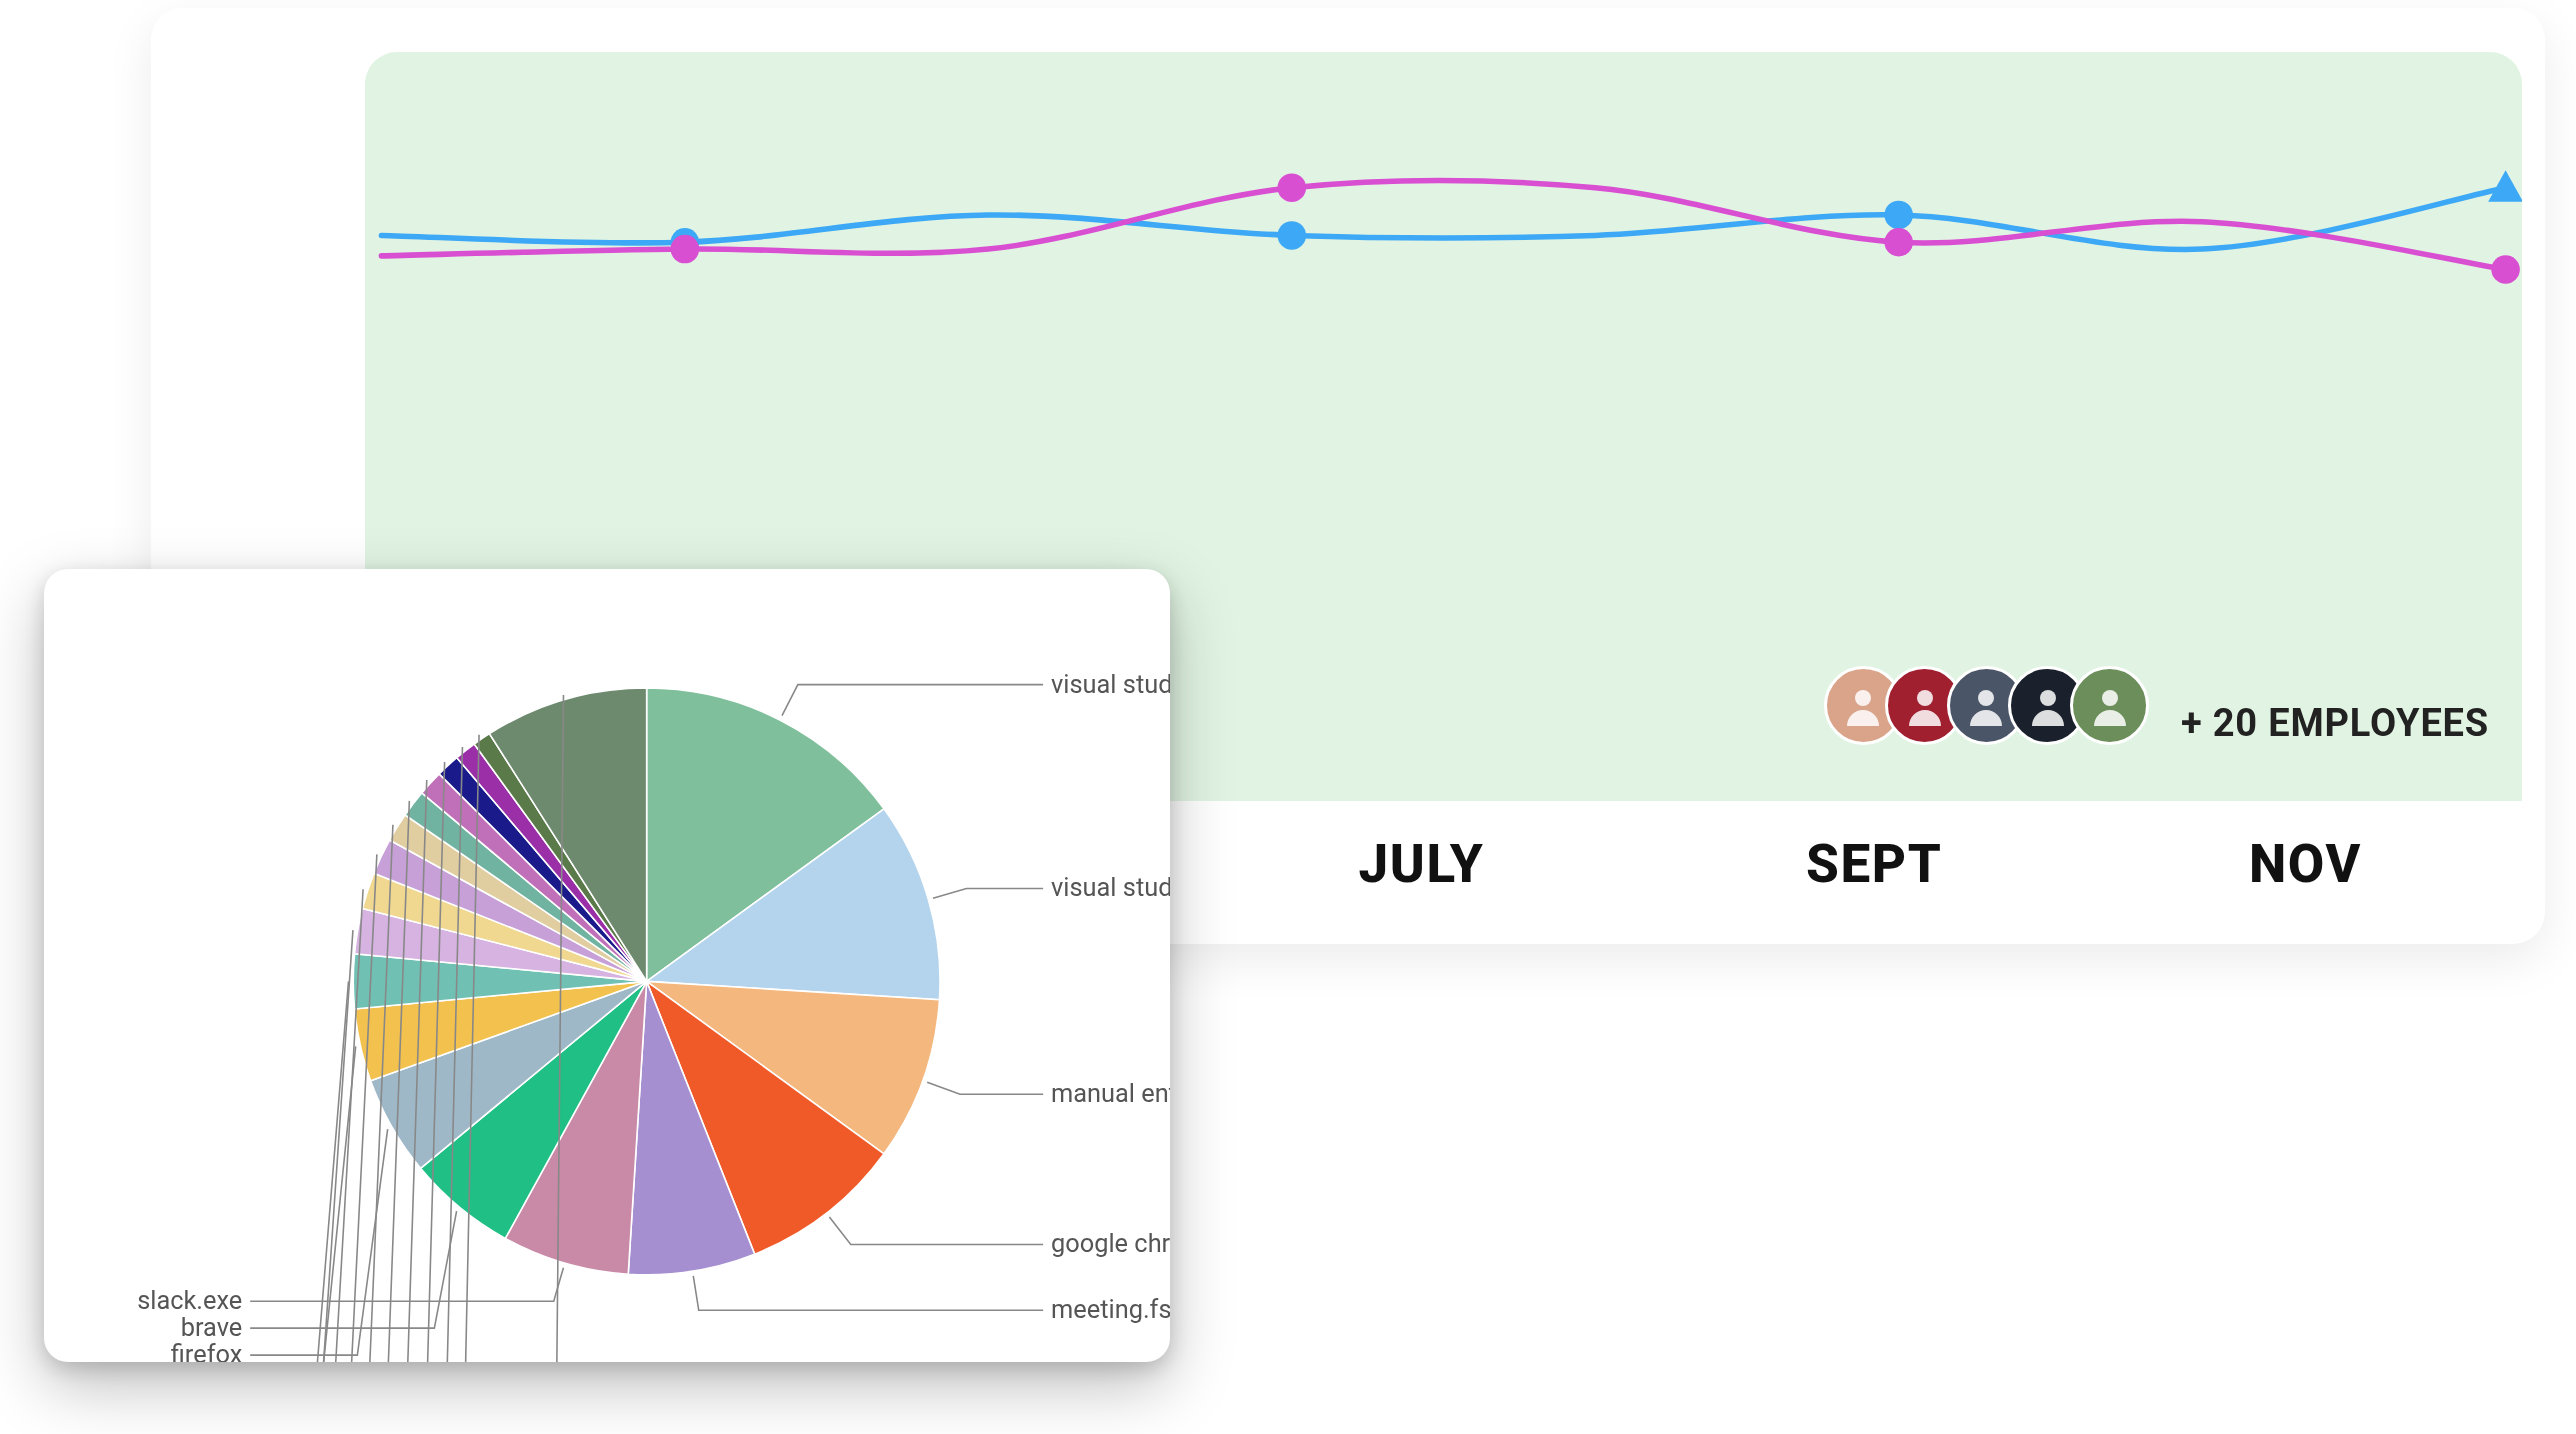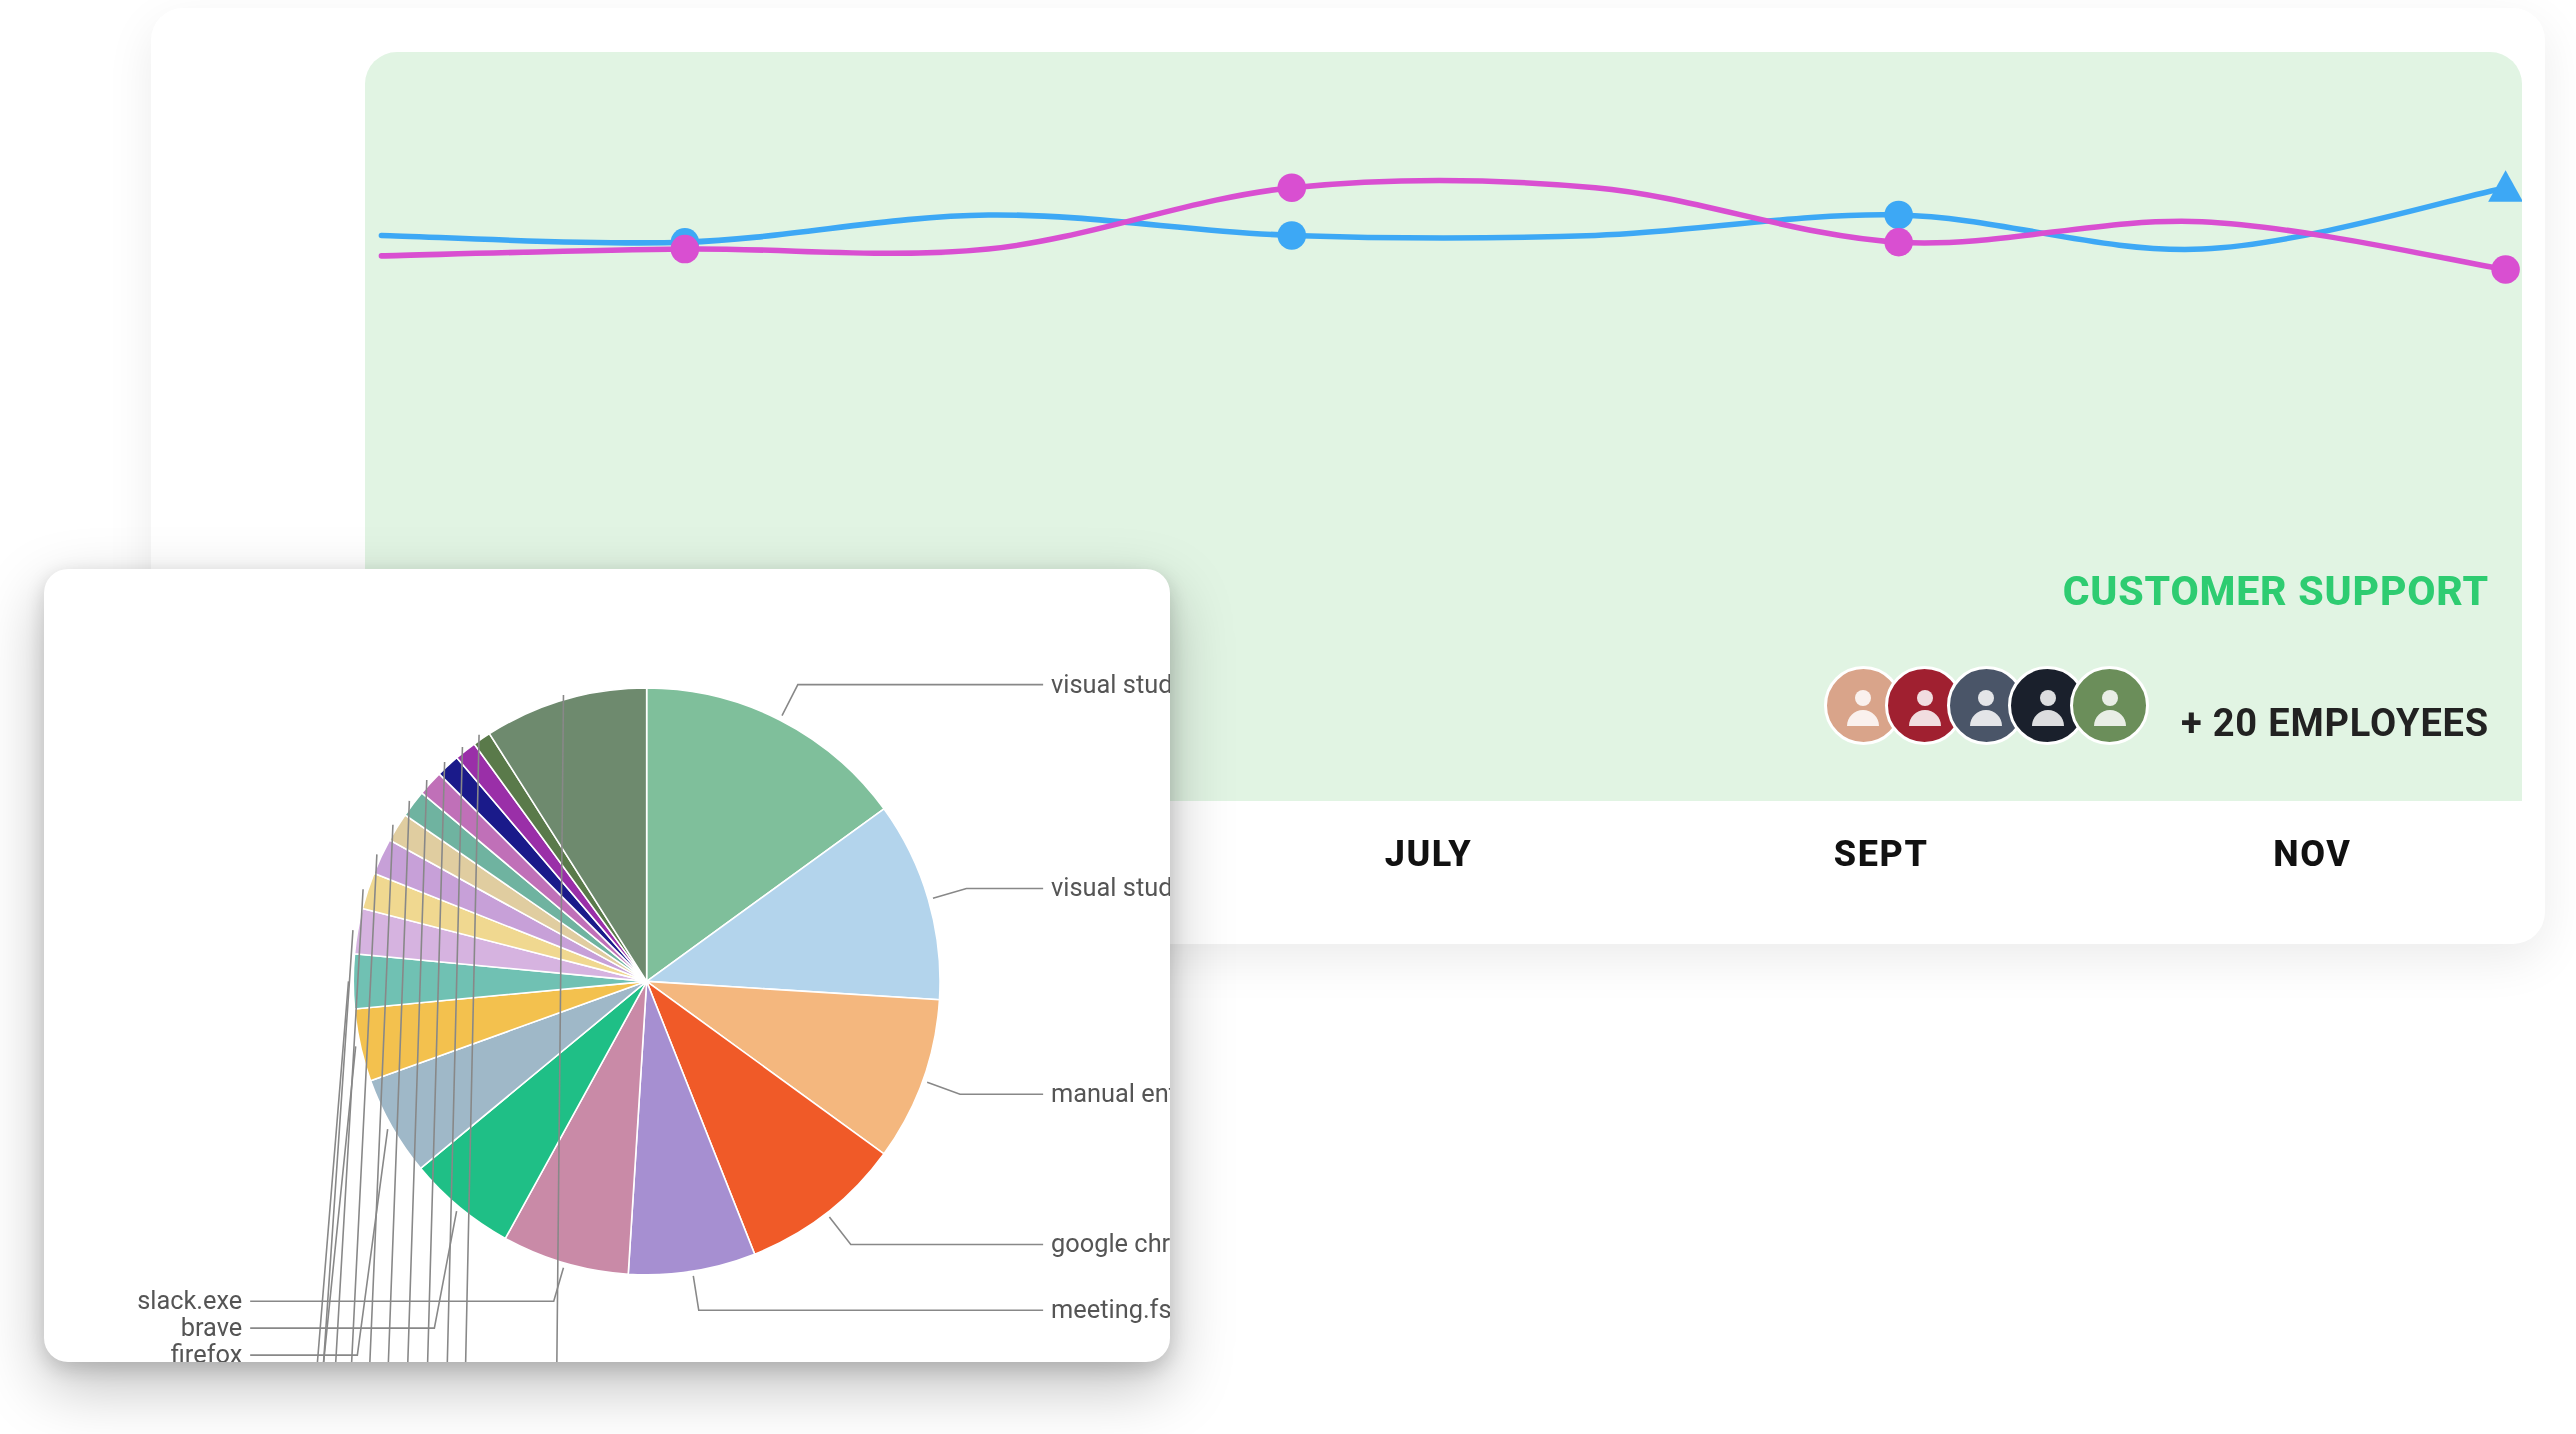--- a/index.html
+++ b/index.html
@@ -104,26 +104,25 @@
   }
   .x-axis {
     position: absolute;
     left: 214px;
     right: 24px;
     top: 825px;
     height: 95px;
   }
   .x-tick {
     position: absolute;
-    font-size: 36px;
+    font-size: 53px;
     font-weight: 800;
     color: #111;
     letter-spacing: 1.6px;
     transform: translateX(-50%);
-    margin-left: 7px;
   }
 
   
   .pie-card {
     position: absolute;
     left: 44px;
     top: 569px;
     width: 1126px;
     height: 793px;
     background: #fff;
@@ -164,21 +163,20 @@
           <circle cx="1168.5714285714284" cy="231.4" r="18" fill="#3da8f5"></circle>
           <circle cx="1934.2857142857142" cy="205.6" r="18" fill="#3da8f5"></circle>
           <path d="M 2700 149.2 L 2722 188.79999999999998 L 2678 188.79999999999998 Z" fill="#3da8f5"></path>
           <path d="M 20 257.2 C 83.8095238095238 255.76666666666665, 275.23809523809524 250.03333333333333, 402.85714285714283 248.6 C 530.4761904761905 247.16666666666666, 658.0952380952381 261.5, 785.7142857142857 248.6 C 913.3333333333333 235.7, 1040.9523809523807 184.1, 1168.5714285714284 171.2 C 1296.1904761904761 158.29999999999998, 1423.8095238095236 159.73333333333332, 1551.4285714285713 171.2 C 1679.047619047619 182.66666666666666, 1806.6666666666665 232.83333333333334, 1934.2857142857142 240 C 2061.904761904762 247.16666666666666, 2189.523809523809 208.46666666666667, 2317.142857142857 214.2 C 2444.7619047619046 219.9333333333333, 2636.190476190476 264.3666666666667, 2700 274.4" fill="none" stroke="#d94fd1" stroke-width="7" stroke-linecap="round"></path>
           <circle cx="402.85714285714283" cy="248.6" r="18" fill="#d94fd1"></circle>
           <circle cx="1168.5714285714284" cy="171.2" r="18" fill="#d94fd1"></circle>
           <circle cx="1934.2857142857142" cy="240" r="18" fill="#d94fd1"></circle>
           <circle cx="2700" cy="274.4" r="18" fill="#d94fd1"></circle>
         </svg>
 
-      <div class="customer-support">CUSTOMER SUPPORT</div>
 
       <div class="avatars-row">
         <div class="avatars" id="avatar-group">
             <div class="avatar" style="background: rgb(217, 164, 138);">
               <svg width="48" height="48" viewBox="0 0 24 24">
                 <circle cx="12" cy="8" r="4" fill="rgba(255,255,255,0.85)"></circle>
                 <path d="M4 22c0-4.4 3.6-8 8-8s8 3.6 8 8" fill="rgba(255,255,255,0.85)"></path>
               </svg>
             </div>
             <div class="avatar" style="background: rgb(160, 32, 48);">

